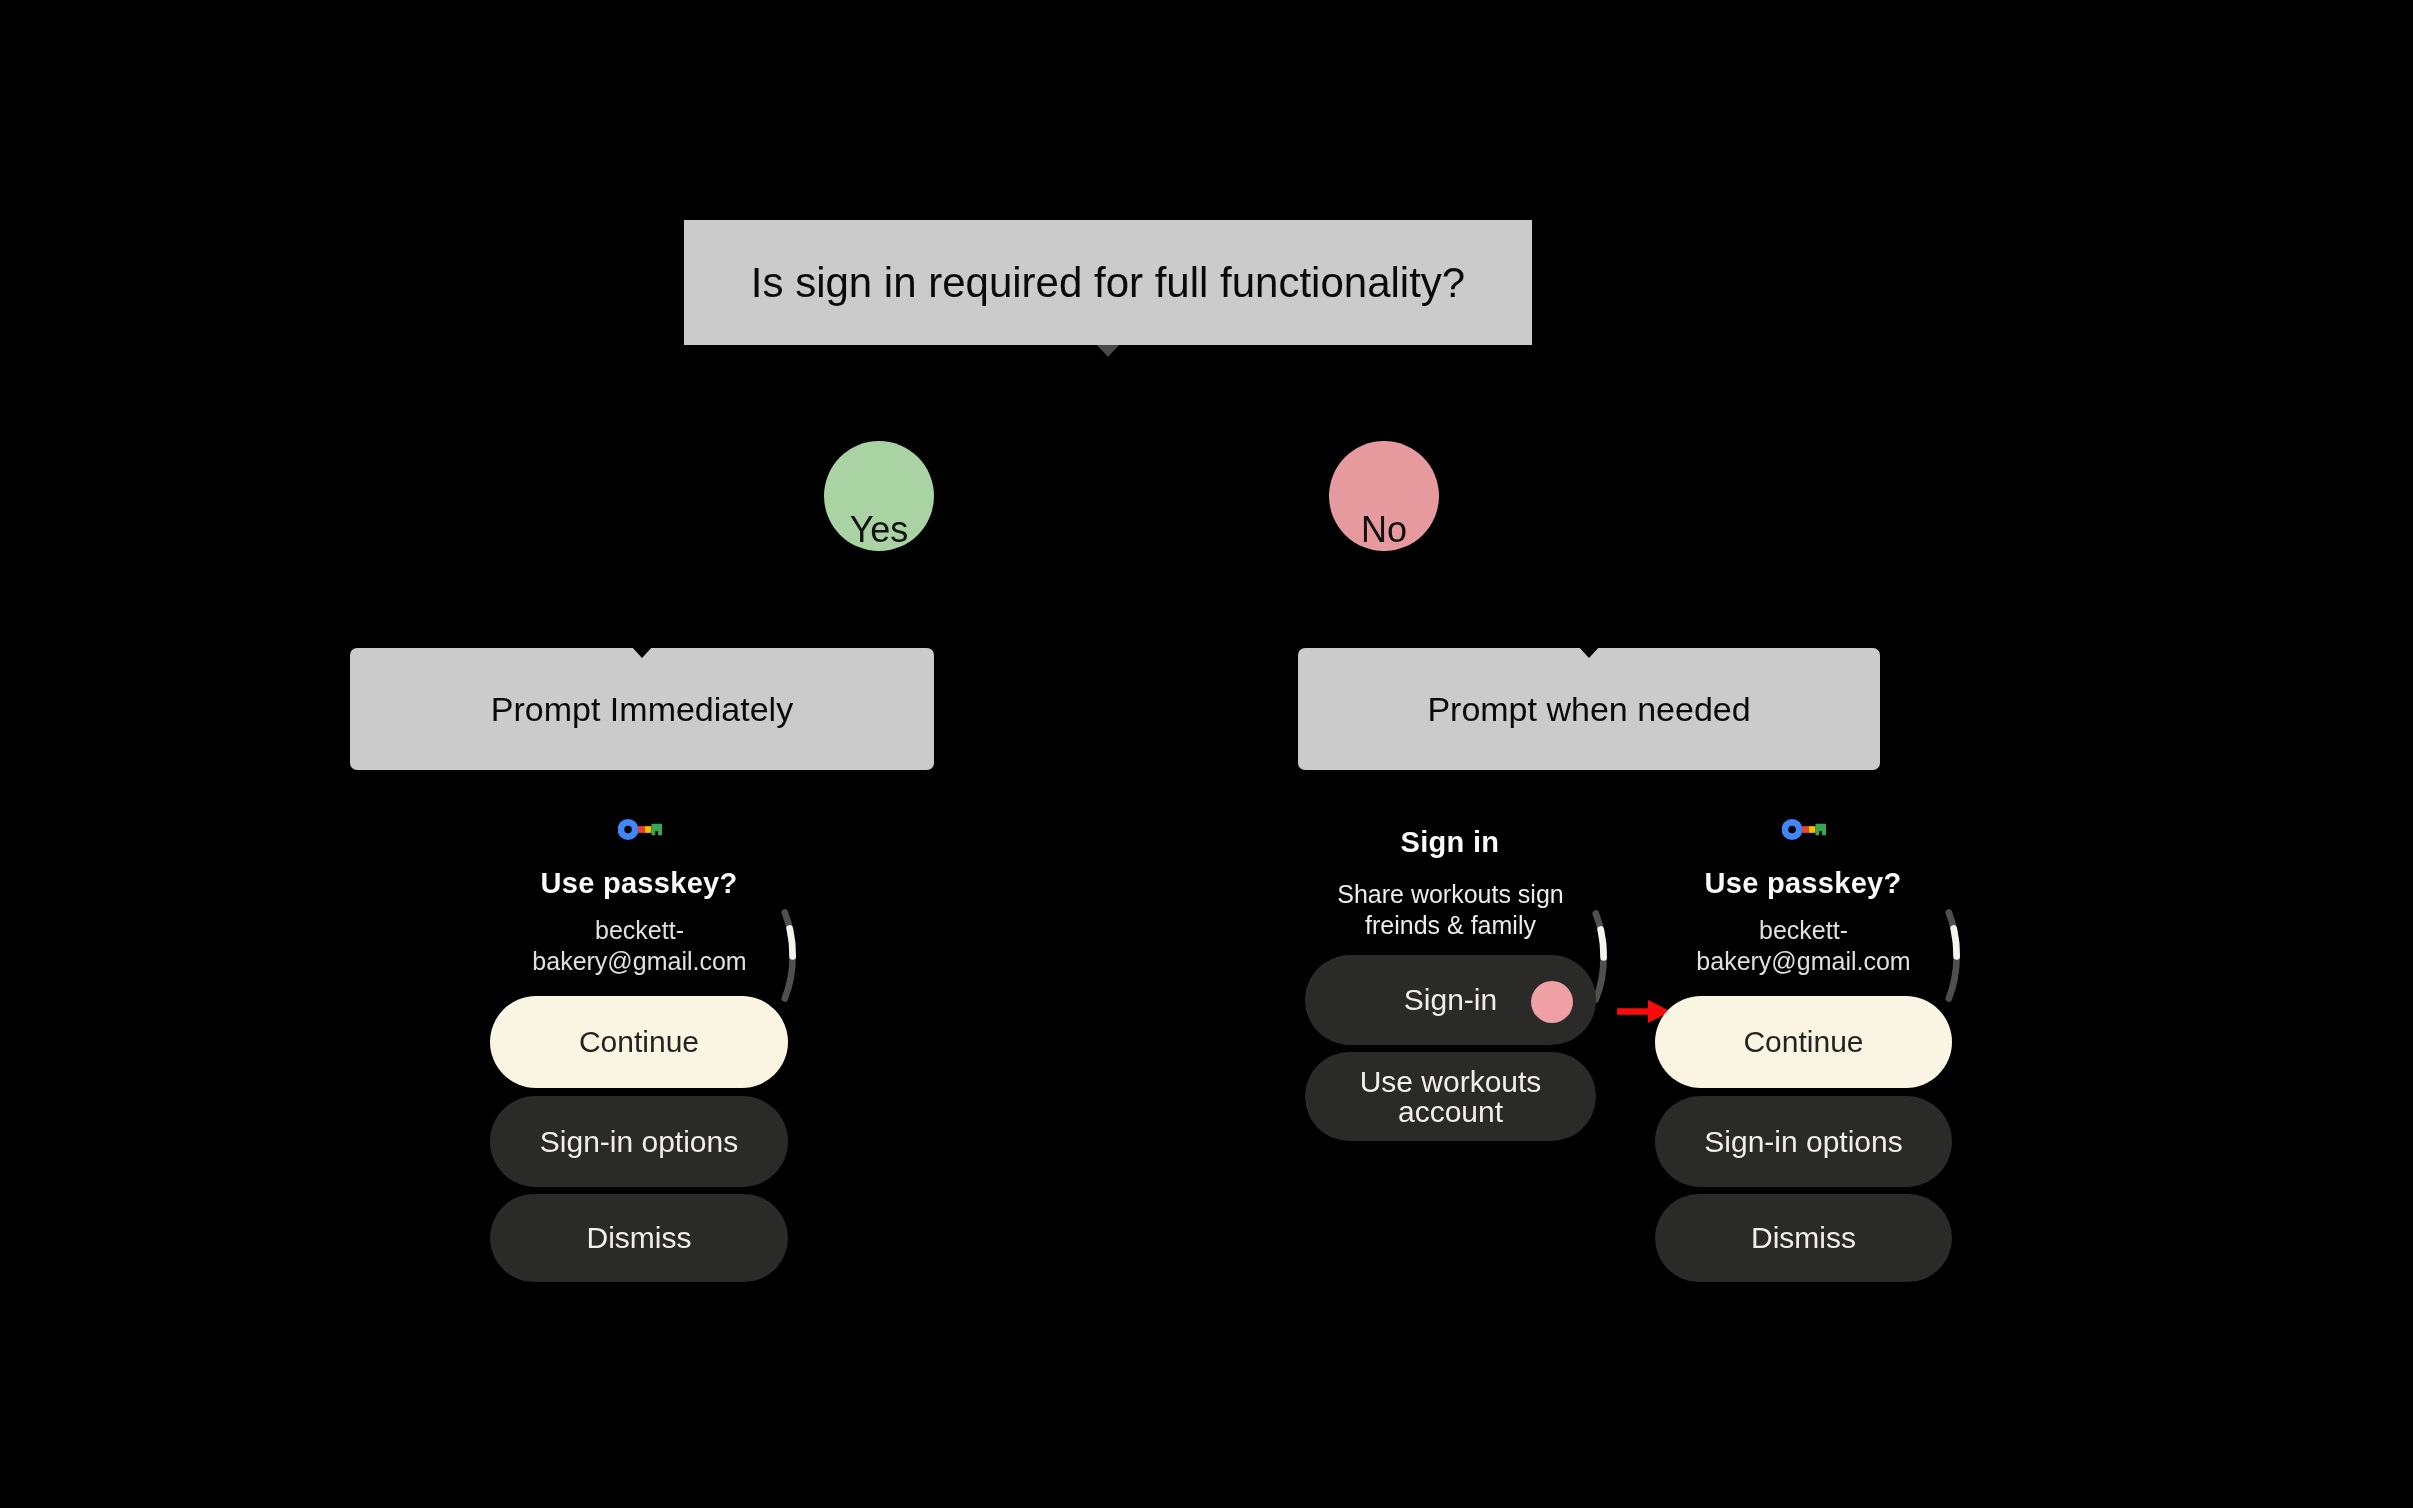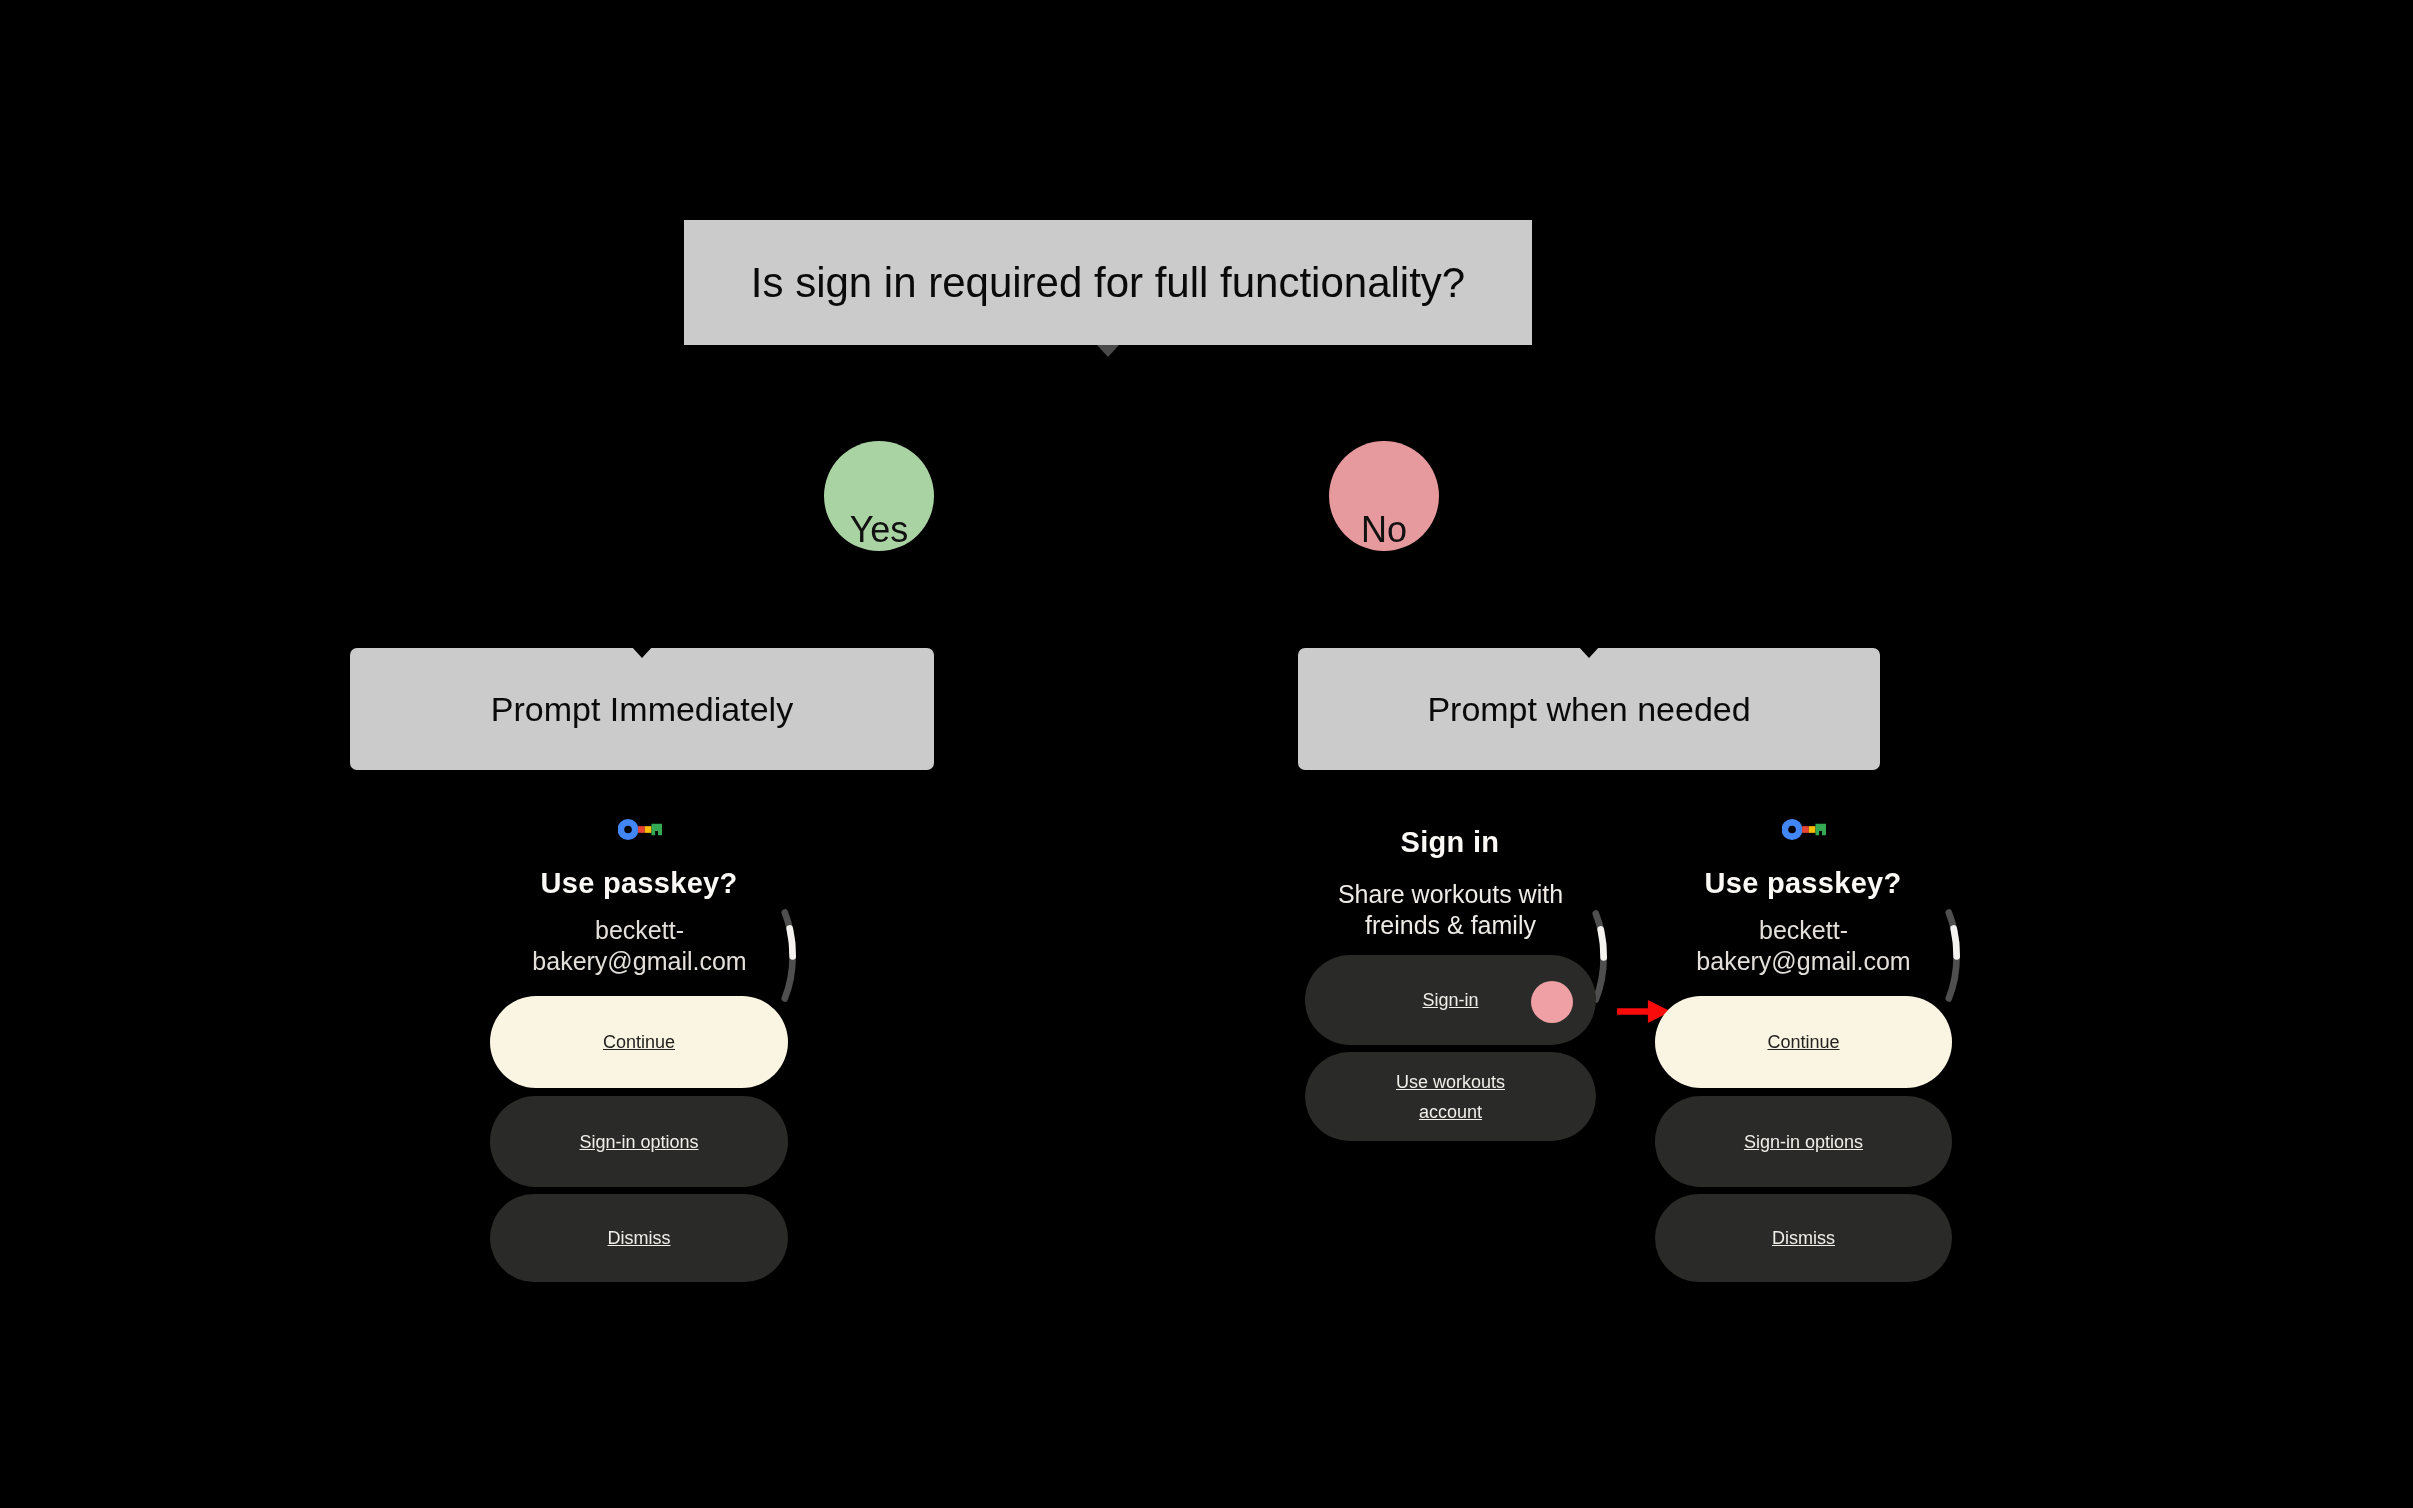--- a/index.html
+++ b/index.html
@@ -26,21 +26,21 @@
   }
   .node-yes{left:824px;top:441px;background:#A9D3A2;}
   .node-no{left:1329px;top:441px;background:#E69A9D;}
   
   .w-title{position:absolute;width:386px;text-align:center;color:#FBF9F6;font-size:29px;font-weight:700;letter-spacing:0.3px;}
   .w-sub{position:absolute;width:425px;text-align:center;color:#E3E0DB;font-size:25px;line-height:31px;}
   .w-desc{position:absolute;width:425px;text-align:center;color:#EFECE7;font-size:25px;line-height:31px;}
   .pill{
     position:absolute;border-radius:965px;display:flex;flex-direction:column;
     align-items:center;justify-content:center;text-align:right;
-    font-size:18px;line-height:30px;cursor:default;text-decoration:underline;
+    font-size:30px;line-height:30px;cursor:default;
   }
   .pill.dark{background:#2A2A28;color:#F1EFEA;}
   .pill.cream{background:#FAF4E2;color:#242320;}
   .keyicon{position:absolute;width:44px;height:23px;}
   .scrollbar{position:absolute;width:21px;height:93px;}
   .tap-circle{position:absolute;width:42px;height:42px;border-radius:50%;background:#EEA0A5;}
   .red-arrow{position:absolute;width:56px;height:25px;}
 </style>
 </head>
 <body>
@@ -88,21 +88,21 @@
   </div>
   <div class="pill dark" style="left:490px;top:1096px;width:298px;height:91px;">
     <span>Sign-in options</span>
   </div>
   <div class="pill dark" style="left:490px;top:1194px;width:298px;height:88px;">
     <span>Dismiss</span>
   </div>
 
   <div class="w-title" style="left:1257px;top:826px;">Sign in</div>
   <div class="w-desc" style="left:1238px;top:879px;">
-    <span style="display:block">Share workouts with</span>
+    <span style="display:block">Share workouts sign</span>
     <span style="display:block">freinds &amp; family</span>
   </div>
   <svg class="scrollbar" style="left:1591px;top:910px;" viewBox="0 0 22 96">
     <path d="M5 3 C 16 30, 16 66, 5 93" fill="none" stroke="#4F4F4F" stroke-width="7" stroke-linecap="round" pathLength="100"></path>
     <path d="M5 3 C 16 30, 16 66, 5 93" fill="none" stroke="#F5F3F0" stroke-width="7" stroke-linecap="round" pathLength="100" stroke-dasharray="32 68" stroke-dashoffset="-19"></path>
   </svg>
   <div class="pill dark" style="left:1305px;top:955px;width:291px;height:90px;">
     <span>Sign-in</span>
   </div>
   <div class="tap-circle" style="left:1531px;top:981px;"></div>

